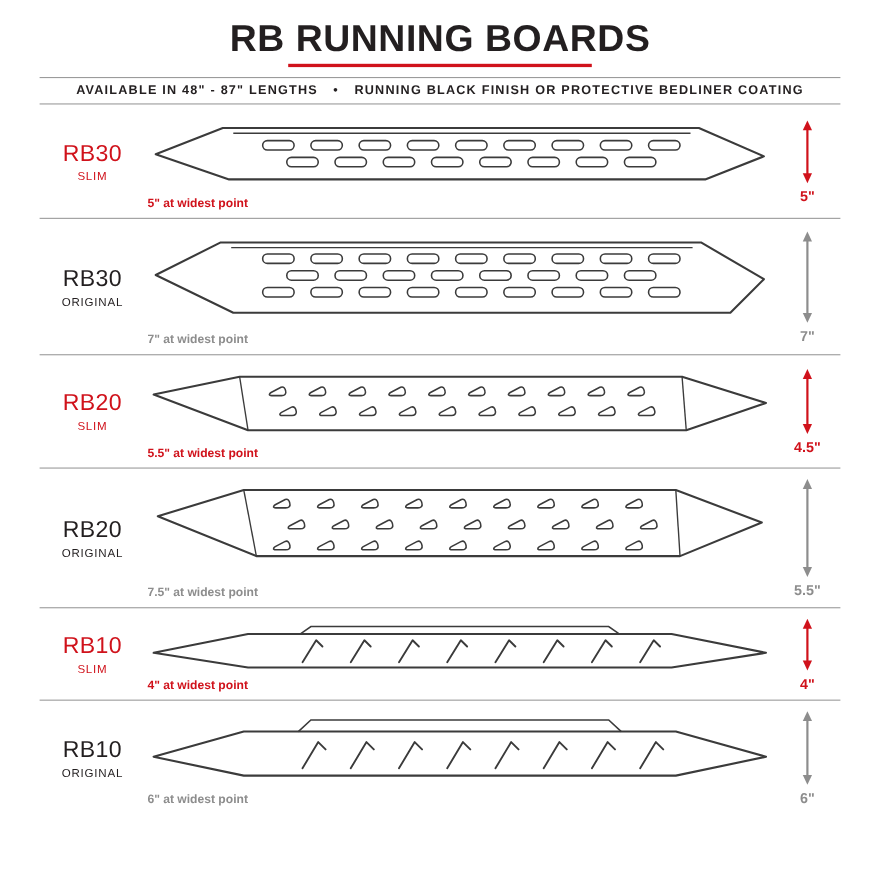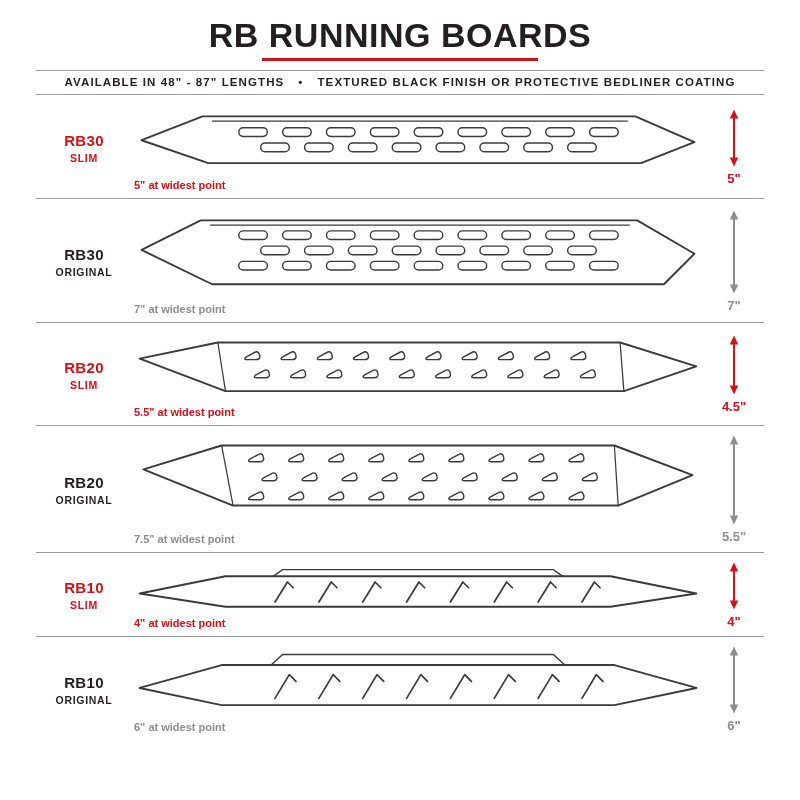--- a/index.html
+++ b/index.html
@@ -12,22 +12,22 @@
   .subtitle-band { border-top:1px solid var(--line); border-bottom:1px solid var(--line);
     padding:5px 0 6px; text-align:center; font-size:11.5px; font-weight:bold;
     letter-spacing:1.1px; color:var(--ink); white-space:nowrap; }
   .subtitle-band .bullet { padding:0 14px; }
 
   .row { display:grid; grid-template-columns:96px 1fr 60px; align-items:center;
     border-bottom:1px solid var(--line); padding:9px 0 7px; }
   .row:last-child { border-bottom:none; }
 
   .label { text-align:center; }
-  .model { font-size:15px; font-weight:bold; letter-spacing:.3px; }
-  .variant { font-size:10.5px; font-weight:bold; letter-spacing:.7px; margin-top:3px; }
+  .model { font-size:21px; font-weight:normal; letter-spacing:.3px; }
+  .variant { font-size:10.5px; font-weight:normal; letter-spacing:.7px; margin-top:3px; }
   .slim .model, .slim .variant { color:var(--red); }
   .orig .model, .orig .variant { color:var(--ink); }
 
   .drawing svg.board { display:block; width:100%; height:auto; }
   .width-note { font-size:11px; font-weight:bold; margin:3px 0 0 2px; }
   .slim .width-note { color:var(--red); }
   .orig .width-note { color:var(--gray); }
 
   .measure { display:flex; flex-direction:column; align-items:center; justify-content:center; }
   .slim .measure { color:var(--red); }
@@ -36,21 +36,21 @@
 </style>
 </head>
 <body>
 
 <div class="page">
 
   <div class="title">RB RUNNING BOARDS</div>
   <div class="title-rule"></div>
 
   <div class="subtitle-band">
-    <span>AVAILABLE IN 48" - 87" LENGTHS</span><span class="bullet">•</span><span>TEXTURED BLACK FINISH OR PROTECTIVE BEDLINER COATING</span>
+    <span>AVAILABLE IN 48" - 87" LENGTHS</span><span class="bullet">•</span><span>RUNNING BLACK FINISH OR PROTECTIVE BEDLINER COATING</span>
   </div>
 
   <section class="row slim">
     <div class="label">
       <div class="model">RB30</div>
       <div class="variant">SLIM</div>
     </div>
     <div class="drawing">
       <svg class="board" viewBox="0 0 600 76">
         <g fill="#ffffff" stroke="#3b3b3b" stroke-width="2" stroke-linejoin="round">

